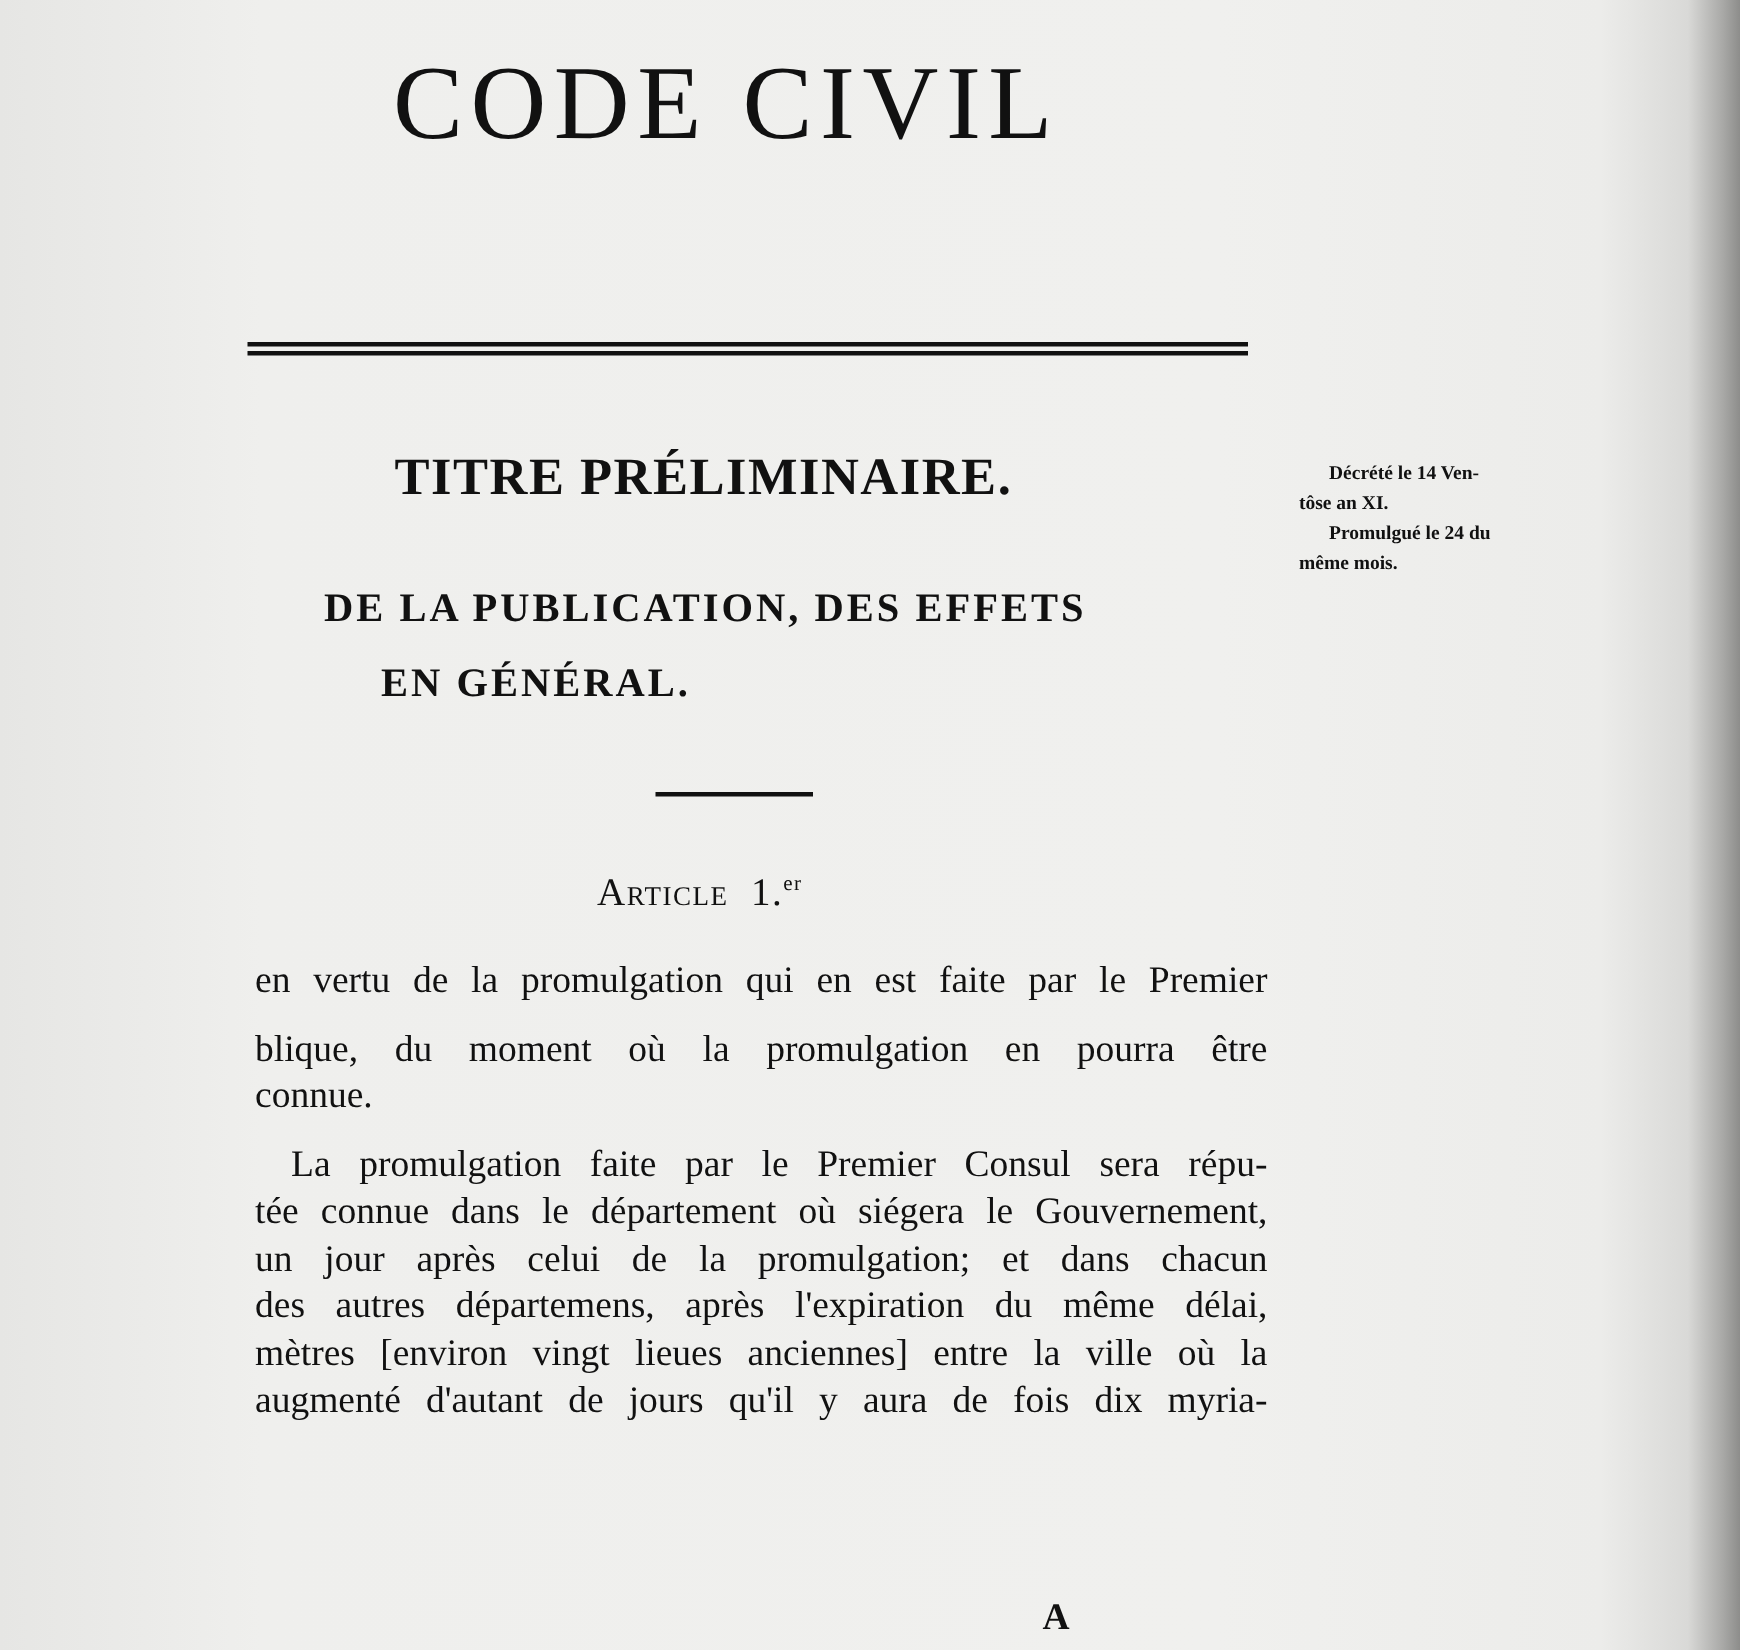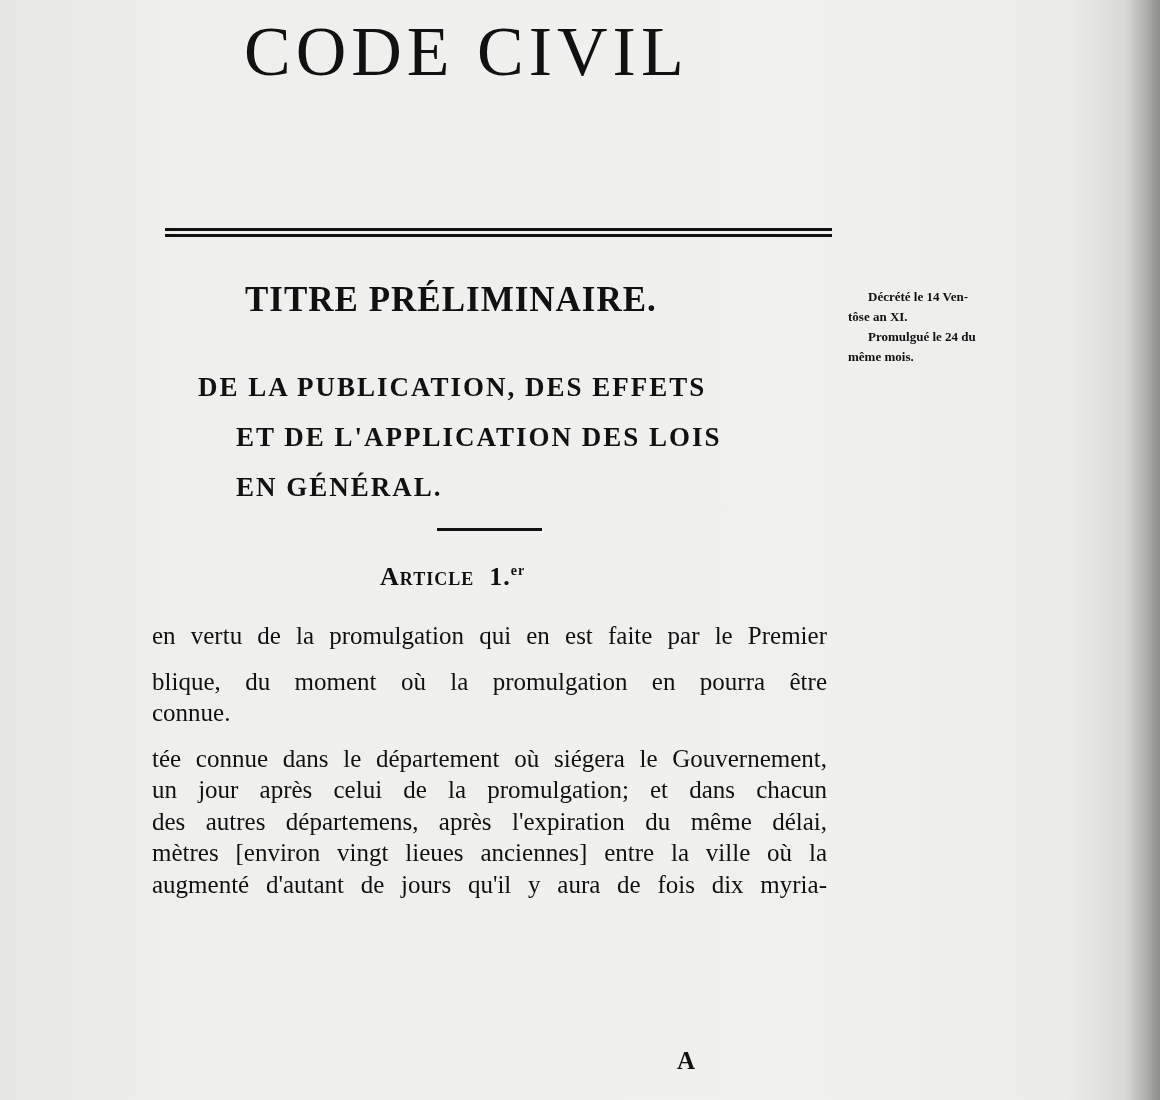--- a/index.html
+++ b/index.html
@@ -6,29 +6,29 @@
   body {
     width: 1160px; height: 1100px; overflow: hidden; position: relative;
     background: #ededeb;
     font-family: "Liberation Serif", "DejaVu Serif", serif;
     color: #111;
   }
   .page {
     position: absolute; left: 0; top: 0; width: 1160px; height: 1100px;
     background: linear-gradient(to right, #e6e6e4 0%, #efefed 15%, #f0f0ee 70%, #ececea 92%, #d9d9d7 97%, #a9a9a7 99%, #8d8d8b 100%);
   }
-  .abs { position: absolute; margin: 0; white-space: nowrap; }
+  .abs { position: absolute; margin: 18px; white-space: nowrap; }
   .title1 { left: 244px; top: 12px; font-size: 70px; letter-spacing: 5px; font-weight: normal; }
   .title2 { left: 292px; top: 120px; font-size: 50px; letter-spacing: 2px; }
   .rule-double { position: absolute; left: 165px; top: 228px; width: 667px; height: 3px; border-top: 3px solid #111; border-bottom: 3px solid #111; }
   .titre { left: 245px; top: 280px; font-size: 35px; letter-spacing: 1px; }
   .subtitle { left: 198px; top: 362px; font-size: 27px; font-weight: bold; letter-spacing: 2px; line-height: 50px; }
   .subtitle div:nth-child(2), .subtitle div:nth-child(3) { padding-left: 38px; }
   .rule-short { position: absolute; left: 437px; top: 528px; width: 105px; height: 0; border-top: 3px solid #111; }
-  .article { left: 380px; top: 562px; font-size: 26px; letter-spacing: 1px; font-variant: small-caps; font-weight: bold; }
+  .article { left: 380px; top: 562px; font-size: 26px; letter-spacing: 1px; font-variant: small-caps; }
   .article sup { font-size: 14px; font-variant: normal; }
   .body { left: 152px; top: 620px; width: 675px; font-size: 25px; line-height: 31.5px; }
   .para { margin: 0 0 14px 0; text-align: justify; }
   .para .line { display: block; white-space: nowrap; text-align: justify; text-align-last: justify; }
   .para .line.last { text-align-last: left; }
   .para .indent { padding-left: 24px; }
   .dropcap { font-size: 38px; }
   .sc { font-variant: small-caps; }
   .margin-note { left: 848px; top: 287px; font-size: 13px; font-weight: bold; line-height: 20px; }
   .margin-note div:nth-child(odd) { padding-left: 20px; }
@@ -47,40 +47,40 @@
 
   <div class="abs margin-note">
     <div>Décrété le 14 Ven-</div>
     <div>tôse an XI.</div>
     <div>Promulgué le 24 du</div>
     <div>même mois.</div>
   </div>
 
   <div class="abs subtitle">
     <div>DE LA PUBLICATION, DES EFFETS</div>
-    <div>ET DE L'APPLICATION DES LOIS</div>
     <div>EN GÉNÉRAL.</div>
   </div>
 
   <div class="rule-short"></div>
 
   <div class="abs article">
     <span>Article</span>&nbsp;
     <span>1.</span><sup>er</sup>
   </div>
 
   <div class="abs body">
     <p class="para">
       <span class="line">en vertu de la promulgation qui en est faite par le Premier</span>
     </p>
     <p class="para">
       <span class="line">blique, du moment où la promulgation en pourra être</span>
       <span class="line last">connue.</span>
     </p>
     <p class="para">
+      <span class="line indent">La promulgation faite par le Premier Consul sera répu-</span>
       <span class="line">tée connue dans le département où siégera le Gouvernement,</span>
       <span class="line">un jour après celui de la promulgation; et dans chacun</span>
       <span class="line">des autres départemens, après l'expiration du même délai,</span>
       <span class="line">mètres [environ vingt lieues anciennes] entre la ville où la</span>
       <span class="line">augmenté d'autant de jours qu'il y aura de fois dix myria-</span>
     </p>
   </div>
 
   <div class="abs signature">A</div>
 

